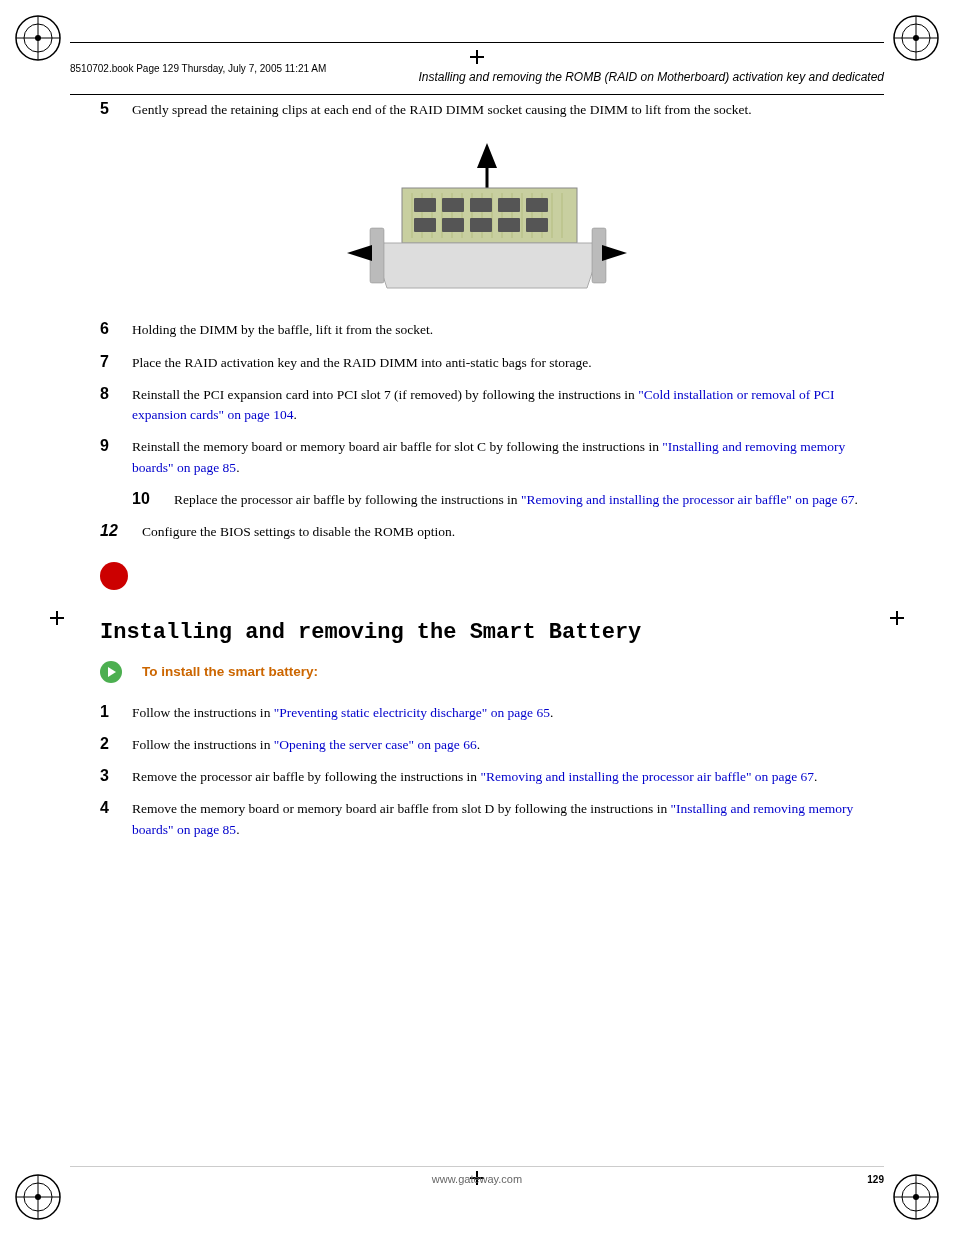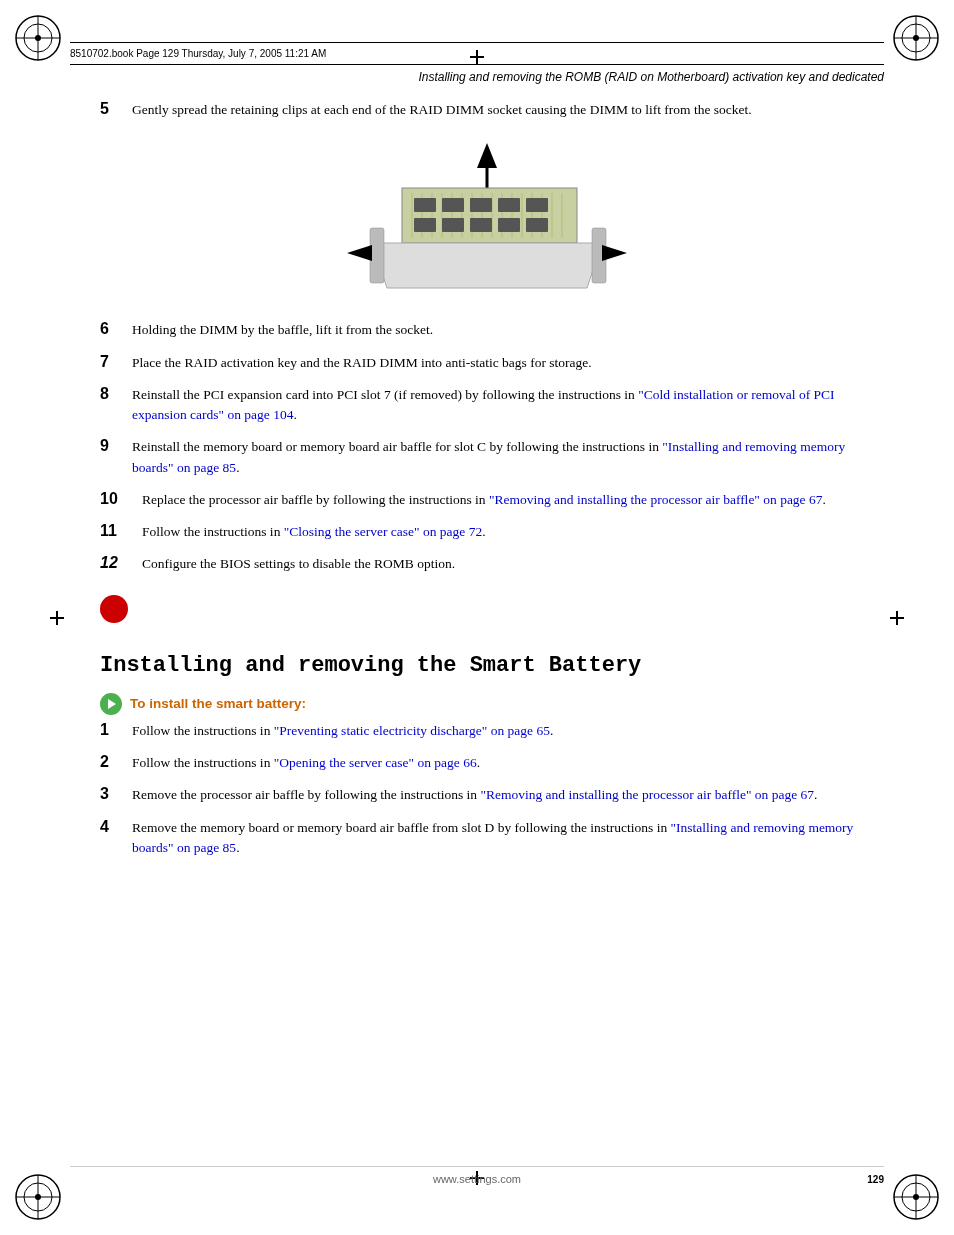--- a/index.html
+++ b/index.html
@@ -38,21 +38,21 @@
 
     
     .header-bar {
       position: absolute;
       top: 42px;
       left: 70px;
       right: 70px;
       display: flex;
       border-top: 1px solid #000;
       border-bottom: 1px solid #000;
-      padding: 5px 0;
+      padding: 20px 0;
     }
     .header-bar .file-info {
       font-size: 10px;
       font-family: Arial, sans-serif;
       color: #000;
     }
 
     
     .page-header-italic {
       position: absolute;
@@ -115,21 +115,22 @@
       font-weight: bold;
       font-family: Liberation Mono, monospace;
       margin: 18px 0 14px 0;
       line-height: 1.2;
     }
 
     
     .sub-heading {
       display: flex;
       align-items: center;
-      margin-bottom: 6px;
+      margin-bottom: 20px;
+      gap: 12px;
     }
     .sub-heading .play-icon {
       width: 22px;
       height: 22px;
       background: #4caf50;
       border-radius: 50%;
       display: flex;
       align-items: center;
       justify-content: center;
       margin-right: 8px;
@@ -344,32 +345,26 @@
     </div>
 
     <div class="step">
       <span class="step-num step-num-large">9</span>
       <span class="step-text">
         Reinstall the memory board or memory board air baffle for slot C by following the instructions in <a class="link">"Installing and removing memory boards" on page 85</a>.
       </span>
     </div>
 
     <div class="step">
-      <span class="step-num step-num-large" style="min-width:42px;">10</span>
+      <span class="step-num step-num-large" style="min-width:42px;margin-left:32px;">10</span>
       <span class="step-text">
         Replace the processor air baffle by following the instructions in <a class="link">"Removing and installing the processor air baffle" on page 67</a>.
       </span>
     </div>
 
-    <div class="step">
-      <span class="step-num step-num-large" style="min-width:42px;">11</span>
-      <span class="step-text">
-        Follow the instructions in <a class="link">"Closing the server case" on page 72</a>.
-      </span>
-    </div>
 
     <div class="step">
       <span class="step-num step-num-large" style="min-width:42px;font-style:italic;">12</span>
       <span class="step-text">Configure the BIOS settings to disable the ROMB option.</span>
     </div>
 
     <div style="margin: 6px 0 10px 0;">
       <span class="stop-symbol"></span>
     </div>
 
@@ -404,17 +399,17 @@
     <div class="step">
       <span class="step-num step-num-large">4</span>
       <span class="step-text">
         Remove the memory board or memory board air baffle from slot D by following the instructions in <a class="link">"Installing and removing memory boards" on page 85</a>.
       </span>
     </div>
 
   </div>
 
   <div class="footer">
-    <span class="footer-url">www.settings.com</span>
+    <span class="footer-url">www.gateway.com</span>
     <span class="footer-page">129</span>
   </div>
 
 </div>
 
 </body></html>

